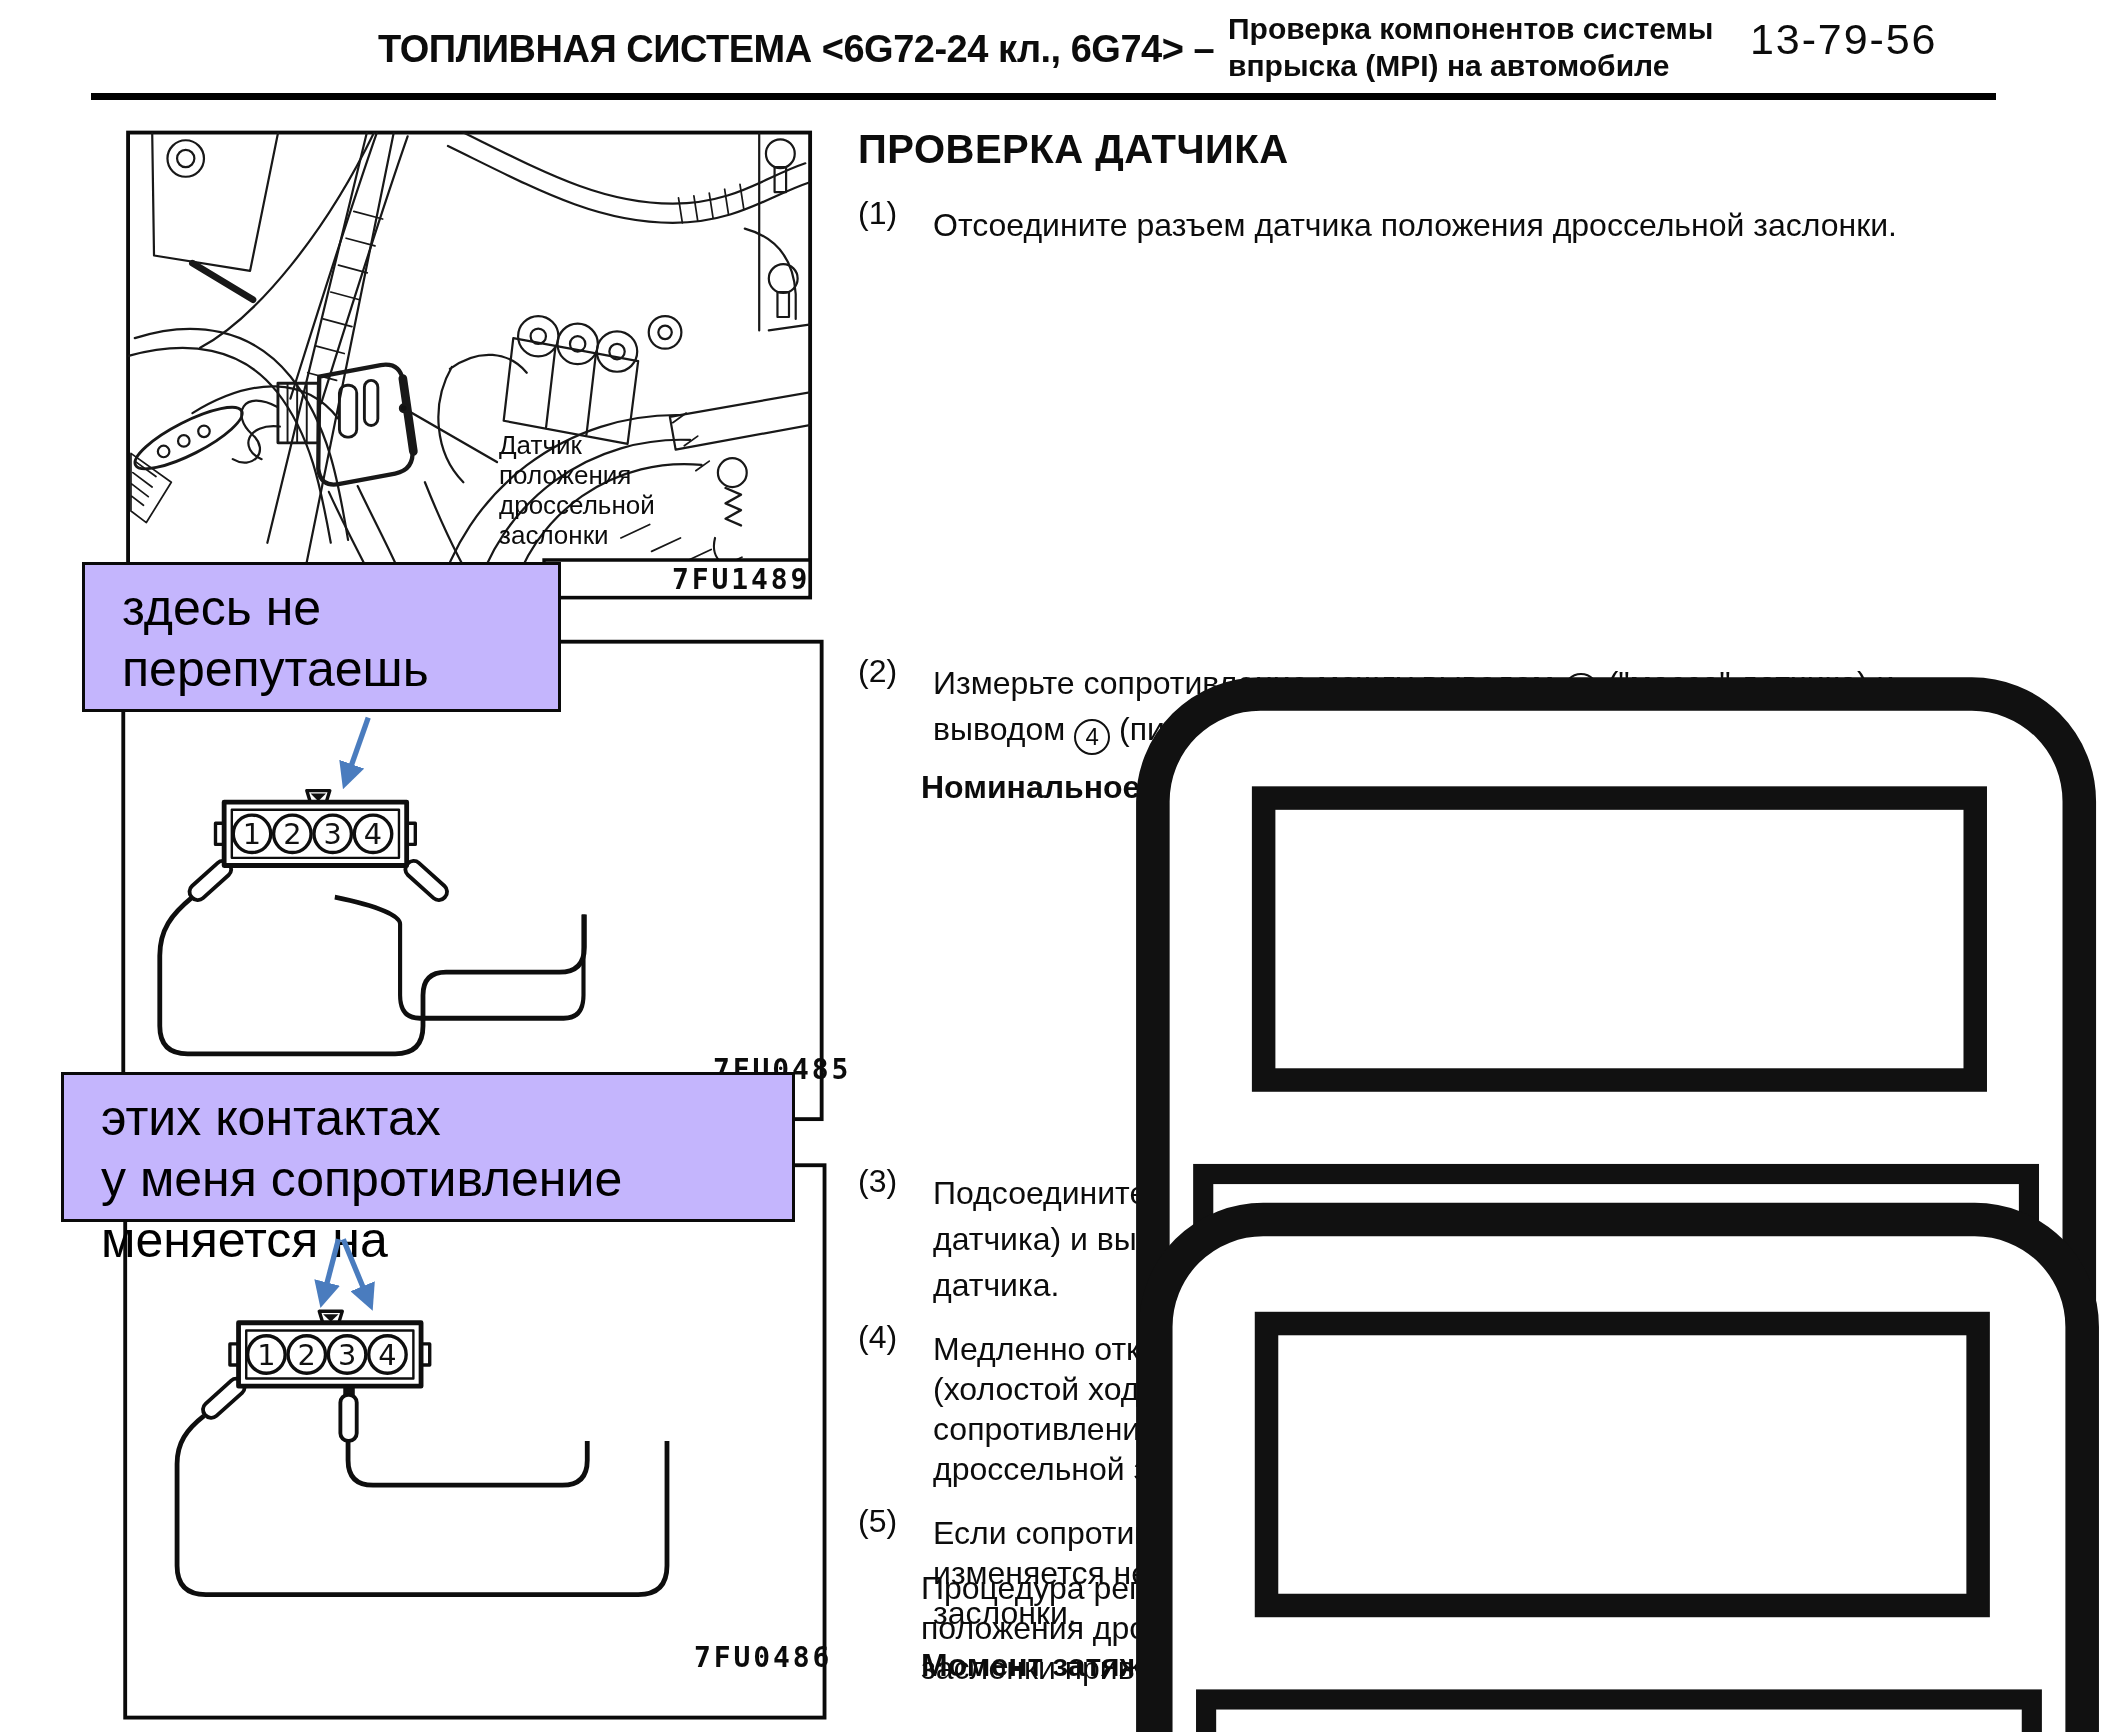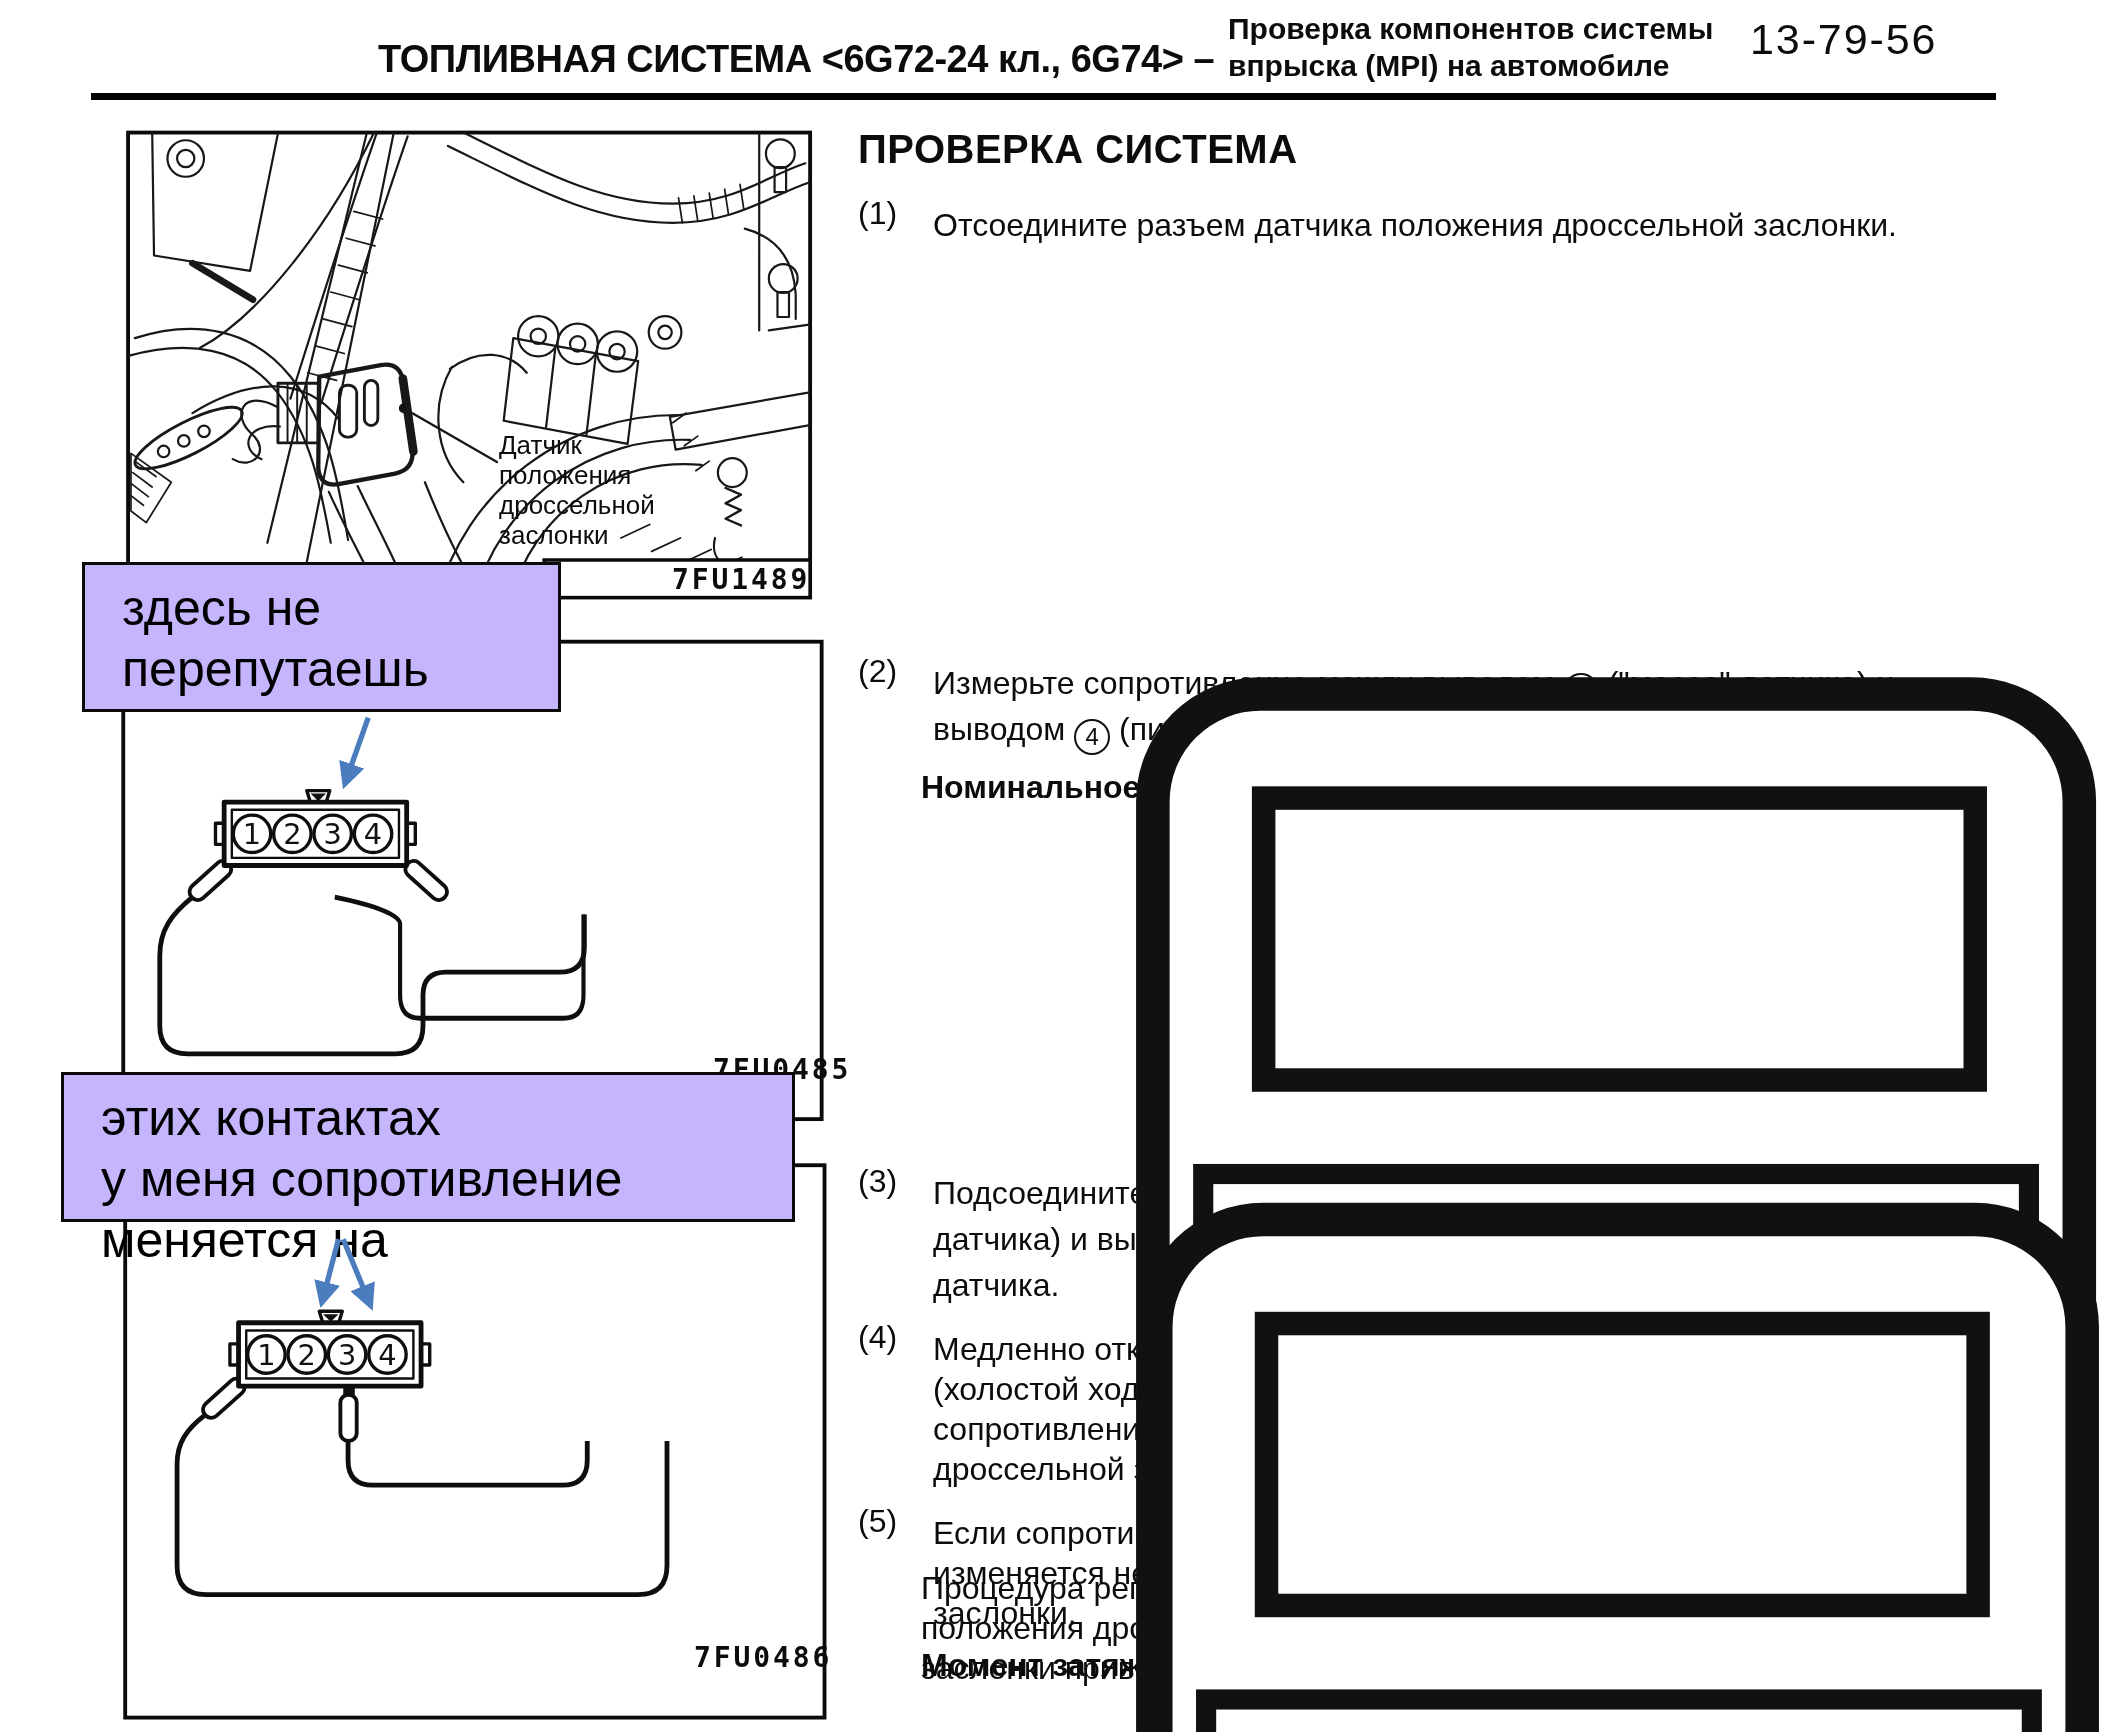--- a/index.html
+++ b/index.html
@@ -1,20 +1,20 @@
 <!DOCTYPE html>
 <html><head>
 <meta charset="utf-8">
 <style>
   html,body{margin:0;padding:0;background:#888;}
   #page{position:relative;width:2114px;height:1732px;background:#fff;overflow:hidden;
         font-family:"Liberation Sans",sans-serif;color:#0c0c0c;}
   .abs{position:absolute;}
   
-  #hdr-title{left:378px;top:38px;font-size:38px;font-weight:bold;letter-spacing:-0.5px;white-space:nowrap;}
+  #hdr-title{left:378px;top:28px;font-size:38px;font-weight:bold;letter-spacing:-0.5px;white-space:nowrap;}
   #hdr-sub{left:1216px;top:9.6px;font-size:30px;font-weight:bold;line-height:37px;white-space:nowrap;margin-left:12px;}
   #hdr-page{left:1750px;top:15.4px;font-size:43px;font-weight:normal;letter-spacing:1.9px;white-space:nowrap;}
   #hdr-rule{left:91px;top:93px;width:1905px;height:6.7px;background:#000;}
   
   #sec-title{left:858px;top:127px;font-size:40px;font-weight:bold;letter-spacing:0.5px;}
   .step{display:flex;align-items:flex-start;font-size:32px;line-height:40px;}
   .step .num{width:63px;flex:0 0 63px;}
   .step .body{flex:1;}
   .segline{margin:12px;}
   .notespec{font-weight:bold;margin-top:5.8px;}
@@ -193,21 +193,21 @@
   <div class="abs" id="fig1-caption">
     <div>Датчик</div>
     <div>положения</div>
     <div>дроссельной</div>
     <div>заслонки</div>
   </div>
   <div class="abs figcode" style="left:672px;top:563px;">7FU1489</div>
   <div class="abs figcode" style="left:713px;top:1053px;">7FU0485</div>
   <div class="abs figcode" style="left:694px;top:1641px;">7FU0486</div>
 
-  <div class="abs" id="sec-title">ПРОВЕРКА СИСТЕМА</div>
+  <div class="abs" id="sec-title">ПРОВЕРКА ДАТЧИКА</div>
 
   <div class="abs step" id="step-1">
     <div class="num">(1)</div>
     <div class="body">
         <p class="segline">Отсоедините разъем датчика положения дроссельной заслонки.</p>
       </div>
   </div>
 
   <div class="abs step" id="step-2">
     <div class="num">(2)</div>

